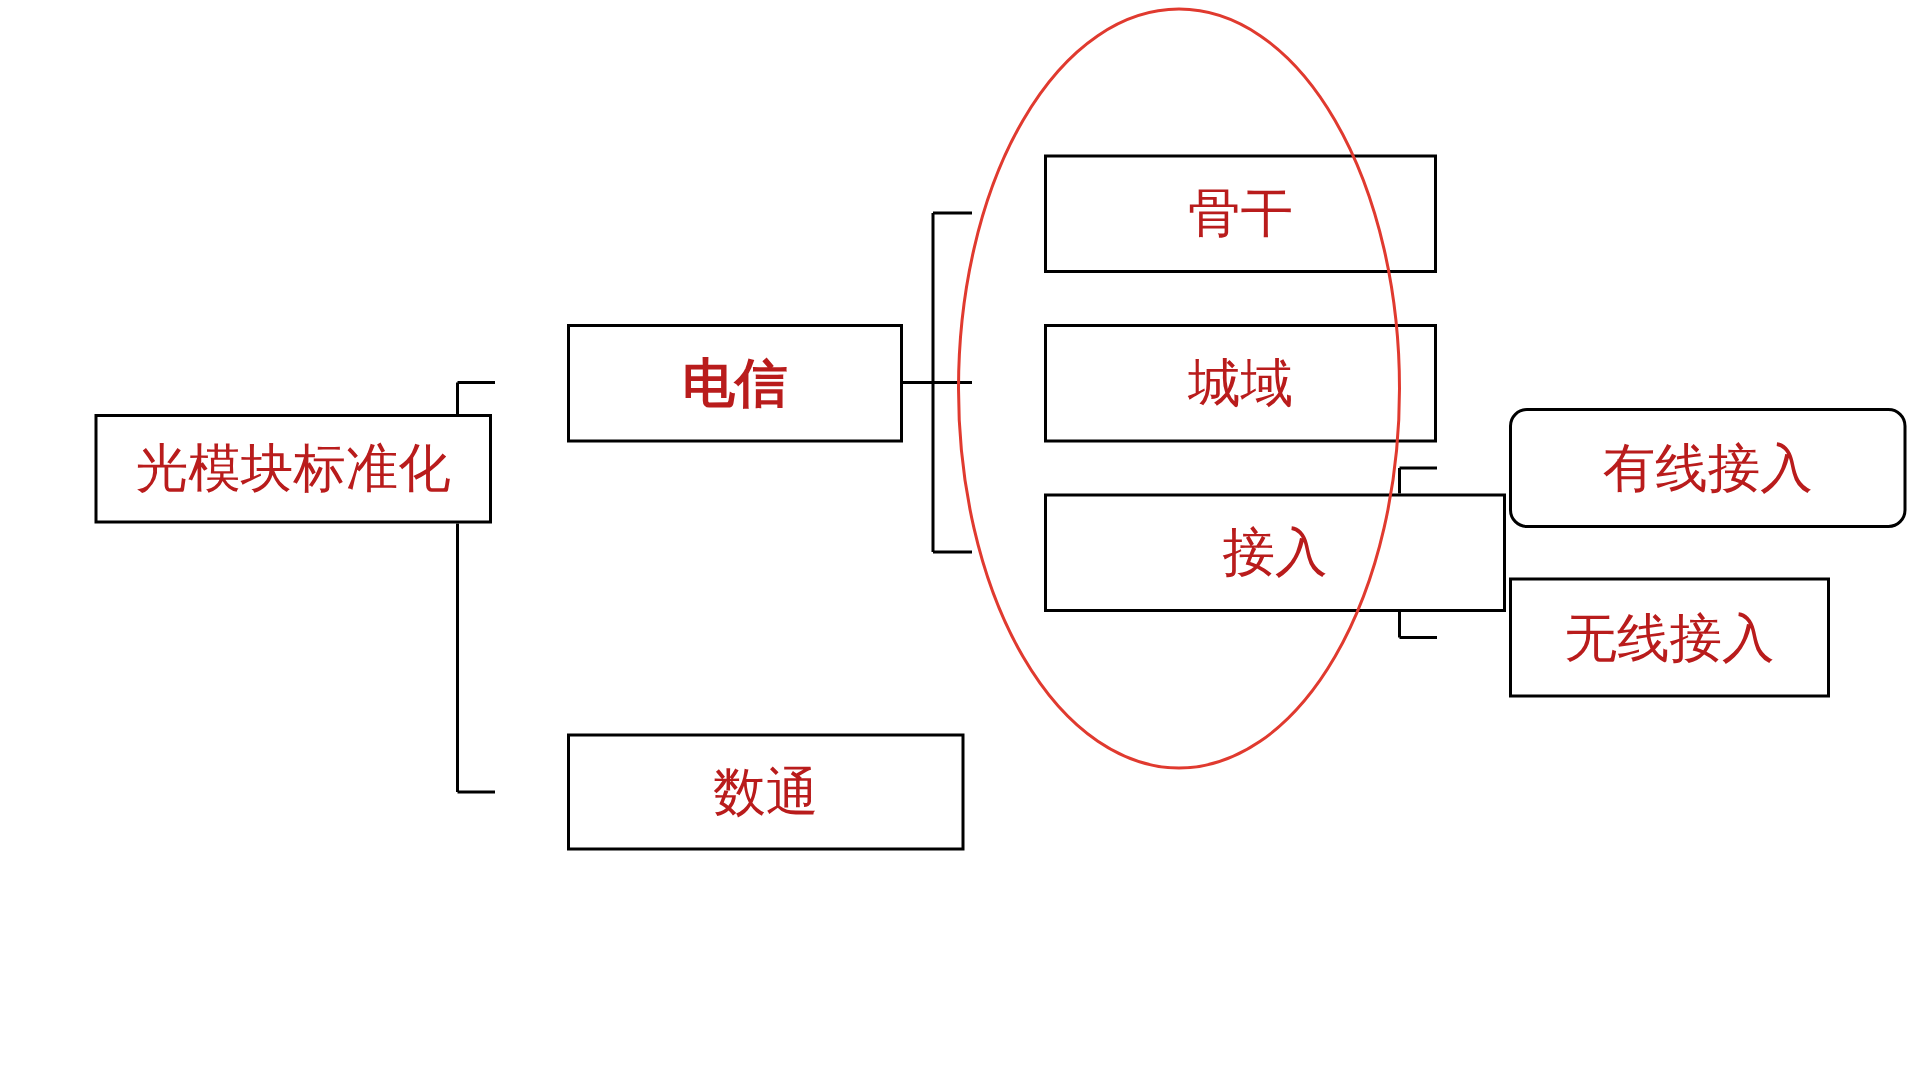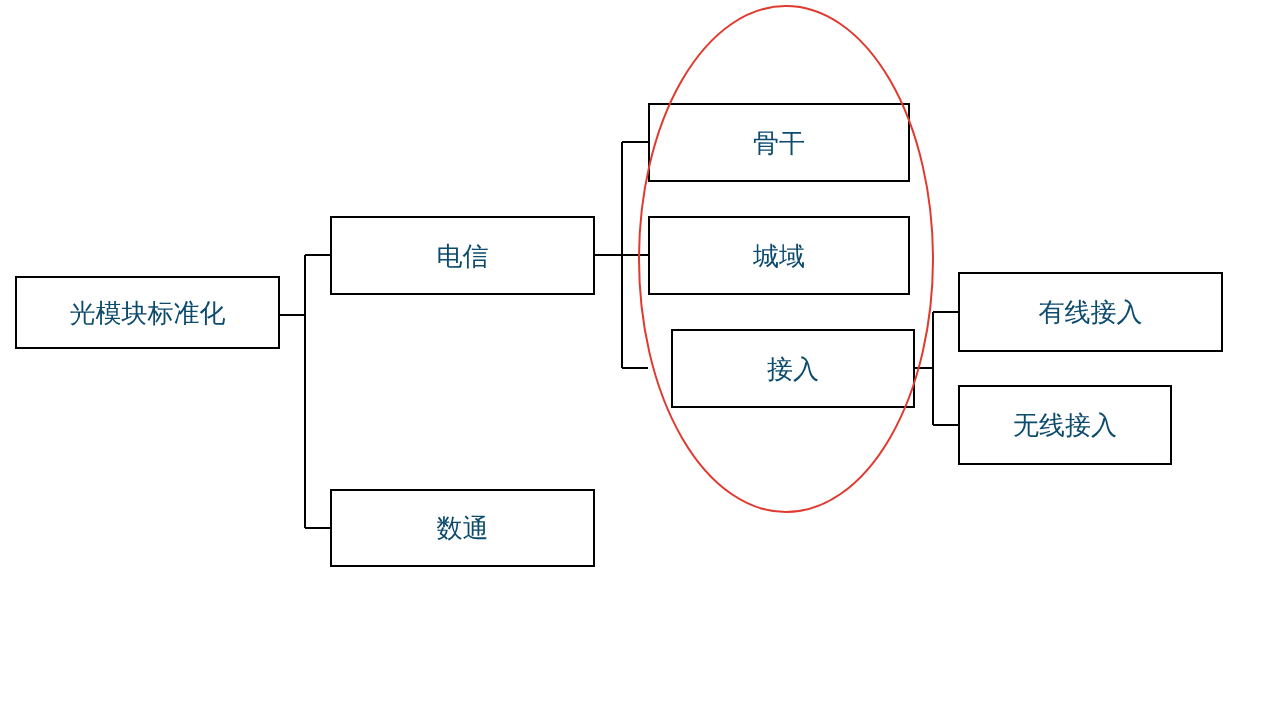--- a/index.html
+++ b/index.html
@@ -23,36 +23,37 @@
     height: 720px;
   }
   .connectors { z-index: 1; }
   .annotation-layer { z-index: 3; pointer-events: none; }
   .node {
     position: absolute;
     z-index: 2;
     box-sizing: border-box;
     border: 2px solid #000000;
     background: #ffffff;
-    color: #0c4a6e;
+    color: #b91c1c;
     display: flex;
     align-items: center;
     justify-content: center;
-    font-size: 26px;
+    font-size: 35px;
     line-height: 1;
     white-space: nowrap;
+    margin-left: 48px;
   }
   
   .node-root            { left: 15px;  top: 276px; width: 265px; height: 73px; }
-  .node-telecom         { left: 330px; top: 216px; width: 265px; height: 79px; }
+  .node-telecom         { left: 330px; top: 216px; width: 224px; height: 79px; font-weight: bold; }
   .node-datacom         { left: 330px; top: 489px; width: 265px; height: 78px; }
   .node-backbone        { left: 648px; top: 103px; width: 262px; height: 79px; }
   .node-metro           { left: 648px; top: 216px; width: 262px; height: 79px; justify-content: center; }
-  .node-access          { left: 671px; top: 329px; width: 244px; height: 79px; }
-  .node-wired-access    { left: 958px; top: 272px; width: 265px; height: 80px; }
+  .node-access          { left: 648px; top: 329px; width: 308px; height: 79px; }
+  .node-wired-access    { left: 958px; top: 272px; width: 265px; height: 80px; border-radius: 12px; }
   .node-wireless-access { left: 958px; top: 385px; width: 214px; height: 80px; }
 </style>
 </head>
 <body>
 
 <div class="canvas">
 
   <svg class="connectors" viewBox="0 0 1280 720" xmlns="http://www.w3.org/2000/svg">
 
     <path d="M280 315 H305 M305 255 V528 M305 255 H330 M305 528 H330" stroke="#000000" stroke-width="2" fill="none"></path>

